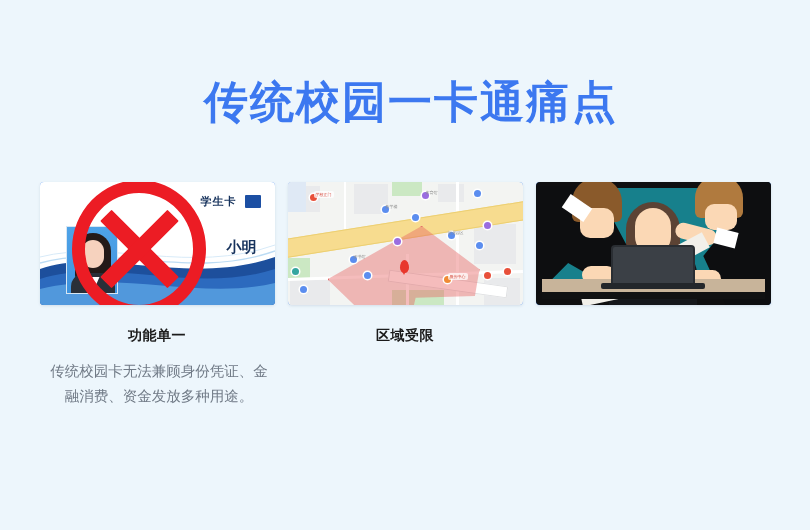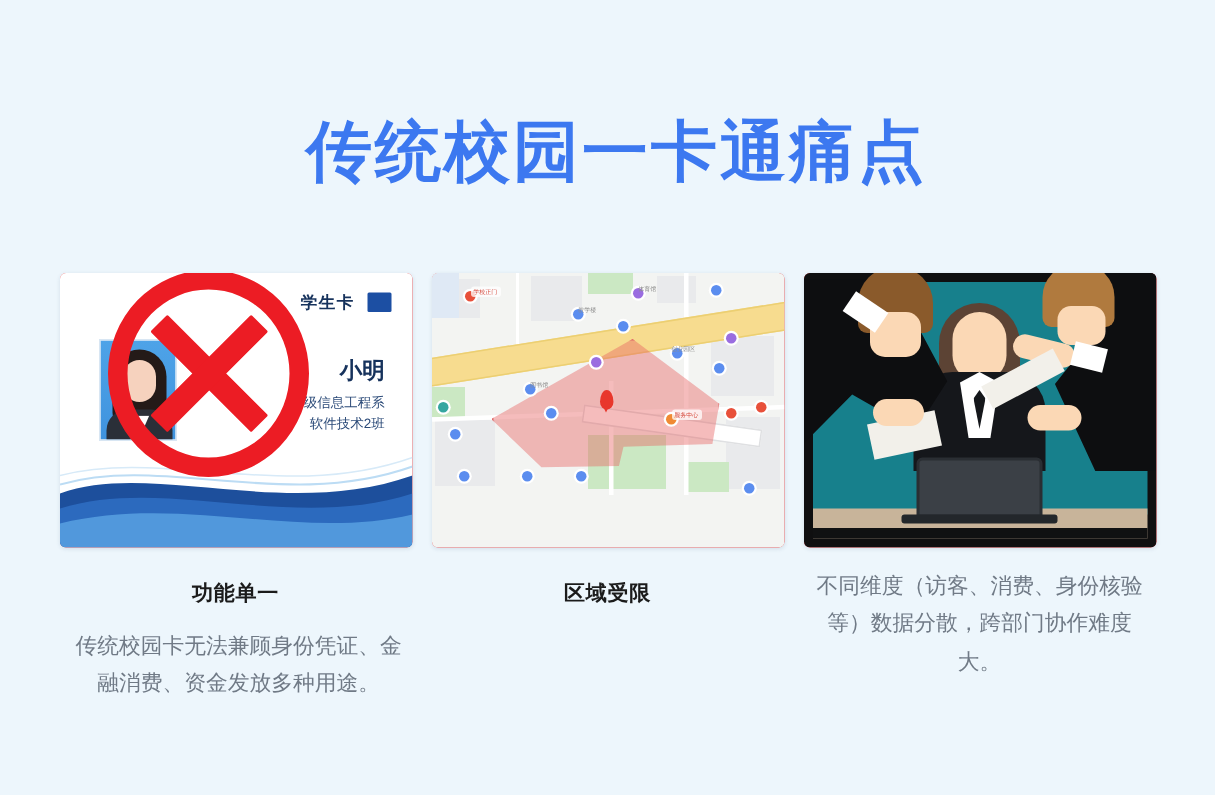--- a/index.html
+++ b/index.html
@@ -29,25 +29,25 @@
     position:absolute;
     top:182px; left:0; width:810px; height:300px;
     display:flex;
     justify-content:center;
     align-items:flex-start;
     gap:13px;
   }
   .card{ width:235px; position:relative; }
 
   .thumb{
-    width:235px; height:183px;
+    width:235px; height:123px;
     border-radius:4px;
     overflow:hidden;
     position:relative;
-    background:#ef4444;
+    background:#3b82f6;
     box-shadow:0 1px 3px rgba(40,70,110,.13);
   }
 
   .caption-title{
     margin-top:22px;
     text-align:center;
     font-size:14px;
     font-weight:bold;
     color:#1b1b1b;
     letter-spacing:.5px;
@@ -310,24 +310,20 @@
 
         <div class="photo">
           <div class="hair"></div>
           <div class="face"></div>
           <div class="body"></div>
           <div class="collar"></div>
         </div>
 
         <div class="name">小明</div>
 
-        <div class="meta">
-          <div>23级信息工程系</div>
-          <div>软件技术2班</div>
-        </div>
 
         <div class="noentry">
           <div class="ring"></div>
           <div class="b1"></div>
           <div class="b2"></div>
         </div>
       </div>
     </div>
 
     <div class="caption-title">功能单一</div>
@@ -421,16 +417,15 @@
         <div class="rp-paper"></div>
         <div class="rp-hand2"></div>
 
         <div class="desk"></div>
         <div class="laptop"></div>
         <div class="laptop-base"></div>
         <div class="desk-dark"></div>
       </div>
     </div>
 
-    <div class="caption-body">不同维度（访客、消费、身份核验等）数据分散，跨部门协作难度大。</div>
   </div>
 
 </div>
 
 </body></html>

